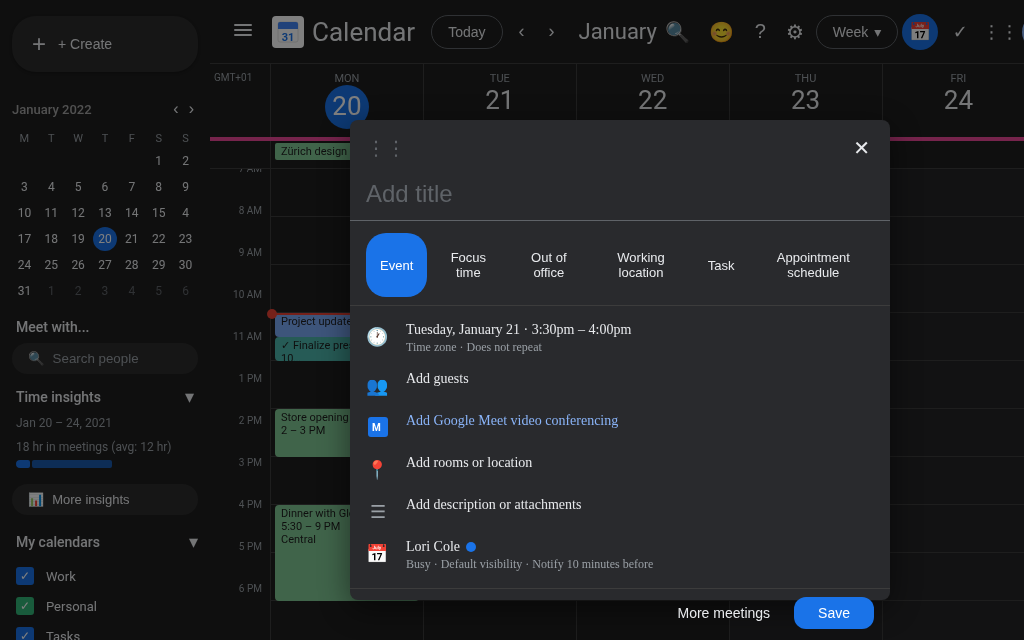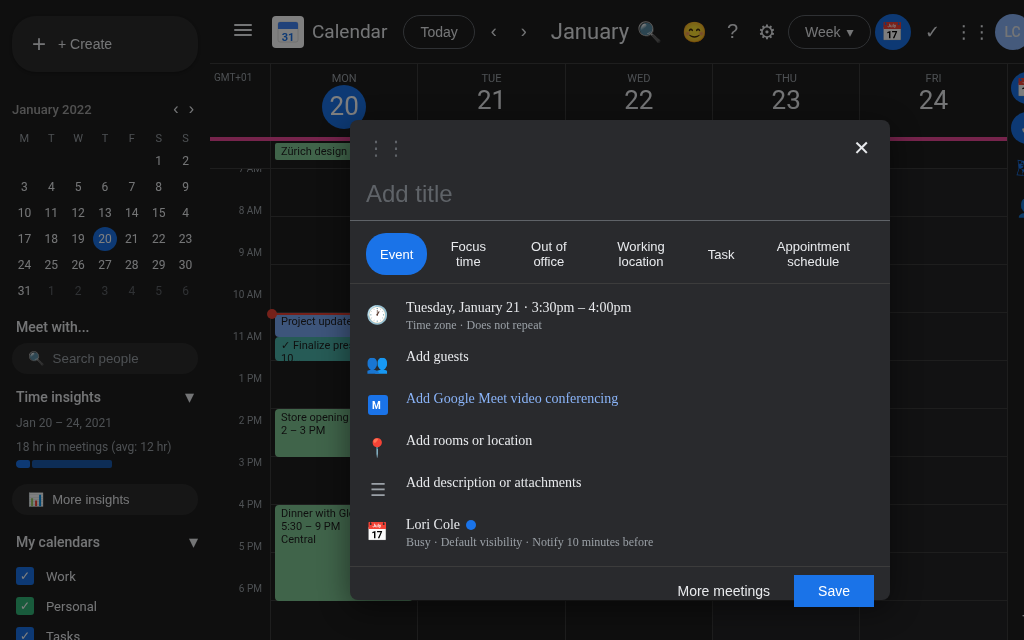--- a/index.html
+++ b/index.html
@@ -9,21 +9,21 @@
     .app-container { display: flex; width: 1024px; height: 640px; }
     .sidebar { width: 210px; min-width: 210px; background: #1e1e1e; display: flex; flex-direction: column; padding: 8px 0; overflow-y: auto; }
     .main-area { flex: 1; display: flex; flex-direction: column; background: #1e1e1e; }
 
     
     .header { display: flex; align-items: center; height: 64px; padding: 0 16px; background: #1e1e1e; border-bottom: 1px solid #3c3c3c; }
     .header-left { display: flex; align-items: center; gap: 12px; }
     .menu-btn { background: none; border: none; cursor: pointer; color: #e8eaed; padding: 8px; border-radius: 50%; }
     .logo { display: flex; align-items: center; gap: 8px; }
     .logo-icon { width: 32px; height: 32px; }
-    .logo-text { font-size: 19px; color: #e8eaed; font-weight: 400; }
+    .logo-text { font-size: 26px; color: #e8eaed; font-weight: 400; }
     .header-middle { display: flex; align-items: center; gap: 8px; margin-left: 16px; }
     .today-btn { background: none; border: 1px solid #5f6368; color: #e8eaed; padding: 8px 16px; border-radius: 20px; cursor: pointer; font-size: 14px; }
     .nav-btn { background: none; border: none; color: #e8eaed; cursor: pointer; padding: 8px; border-radius: 50%; font-size: 18px; }
     .month-title { font-size: 22px; font-weight: 400; color: #e8eaed; margin-left: 8px; }
     .header-right { margin-left: auto; display: flex; align-items: center; gap: 4px; }
     .icon-btn { background: none; border: none; color: #e8eaed; cursor: pointer; padding: 8px; border-radius: 50%; font-size: 20px; }
     .week-selector { border: 1px solid #5f6368; background: none; color: #e8eaed; padding: 8px 16px; border-radius: 20px; cursor: pointer; font-size: 14px; display: flex; align-items: center; gap: 6px; }
     .calendar-icon-btn { width: 36px; height: 36px; background: #1a73e8; border: none; border-radius: 50%; cursor: pointer; display: flex; align-items: center; justify-content: center; color: white; font-size: 18px; }
     .task-icon-btn { width: 36px; height: 36px; background: none; border: none; cursor: pointer; display: flex; align-items: center; justify-content: center; color: #e8eaed; font-size: 18px; border-radius: 50%; }
     .apps-btn { width: 36px; height: 36px; background: none; border: none; cursor: pointer; color: #e8eaed; font-size: 18px; border-radius: 50%; display: flex; align-items: center; justify-content: center; }
@@ -95,34 +95,34 @@
 
     
     .modal-overlay { position: fixed; top: 0; left: 0; width: 100%; height: 100%; background: rgba(0,0,0,0.5); z-index: 100; display: flex; align-items: flex-start; justify-content: center; }
     .modal { background: #292a2d; border-radius: 8px; width: 540px; max-height: 480px; box-shadow: 0 8px 32px rgba(0,0,0,0.5); position: absolute; top: 120px; left: 350px; }
     .modal-header { display: flex; align-items: center; justify-content: space-between; padding: 12px 16px 8px; }
     .modal-drag { color: #5f6368; font-size: 20px; }
     .modal-close { background: none; border: none; color: #e8eaed; cursor: pointer; font-size: 20px; padding: 4px; border-radius: 50%; }
     .modal-title-input { width: 100%; background: none; border: none; border-bottom: 1px solid #5f6368; color: #e8eaed; font-size: 24px; padding: 8px 16px 12px; outline: none; }
     .modal-title-input::placeholder { color: #5f6368; }
     .modal-tabs { display: flex; gap: 4px; padding: 12px 16px 8px; border-bottom: 1px solid #3c3c3c; }
-    .modal-tab { padding: 6px 14px; border-radius: 20px; border: none; cursor: pointer; font-size: 13px; }
+    .modal-tab { padding: 17px 14px; border-radius: 20px; border: none; cursor: pointer; font-size: 13px; }
     .modal-tab.active { background: #1a73e8; color: white; }
     .modal-tab.inactive { background: none; color: #e8eaed; }
     .modal-body { padding: 8px 0; }
     .modal-row { display: flex; align-items: flex-start; padding: 8px 16px; gap: 16px; }
     .modal-icon { width: 24px; height: 24px; display: flex; align-items: center; justify-content: center; color: #9aa0a6; font-size: 18px; flex-shrink: 0; margin-top: 2px; }
     .modal-content { flex: 1; font-family: Liberation Serif, serif; }
     .modal-text { font-size: 14px; color: #e8eaed; }
     .modal-subtext { font-size: 12px; color: #9aa0a6; margin-top: 2px; }
     .modal-link { color: #8ab4f8; cursor: pointer; text-decoration: none; font-size: 14px; }
     .calendar-dot { width: 10px; height: 10px; background: #1a73e8; border-radius: 50%; display: inline-block; margin-left: 6px; }
     .modal-footer { display: flex; align-items: center; justify-content: flex-end; padding: 8px 16px; gap: 8px; border-top: 1px solid #3c3c3c; }
     .more-options-btn { background: none; border: none; color: #e8eaed; cursor: pointer; font-size: 14px; padding: 8px 16px; border-radius: 4px; }
-    .save-btn { background: #1a73e8; border: none; color: white; padding: 8px 24px; border-radius: 0; cursor: pointer; font-size: 14px; }
+    .save-btn { background: #1a73e8; border: none; color: white; padding: 8px 24px; border-radius: 12px; cursor: pointer; font-size: 14px; }
 
     
     ::-webkit-scrollbar { width: 6px; }
     ::-webkit-scrollbar-track { background: transparent; }
     ::-webkit-scrollbar-thumb { background: #5f6368; border-radius: 3px; }
   </style>
 </head>
 <body>
 
 <div class="app-container">

